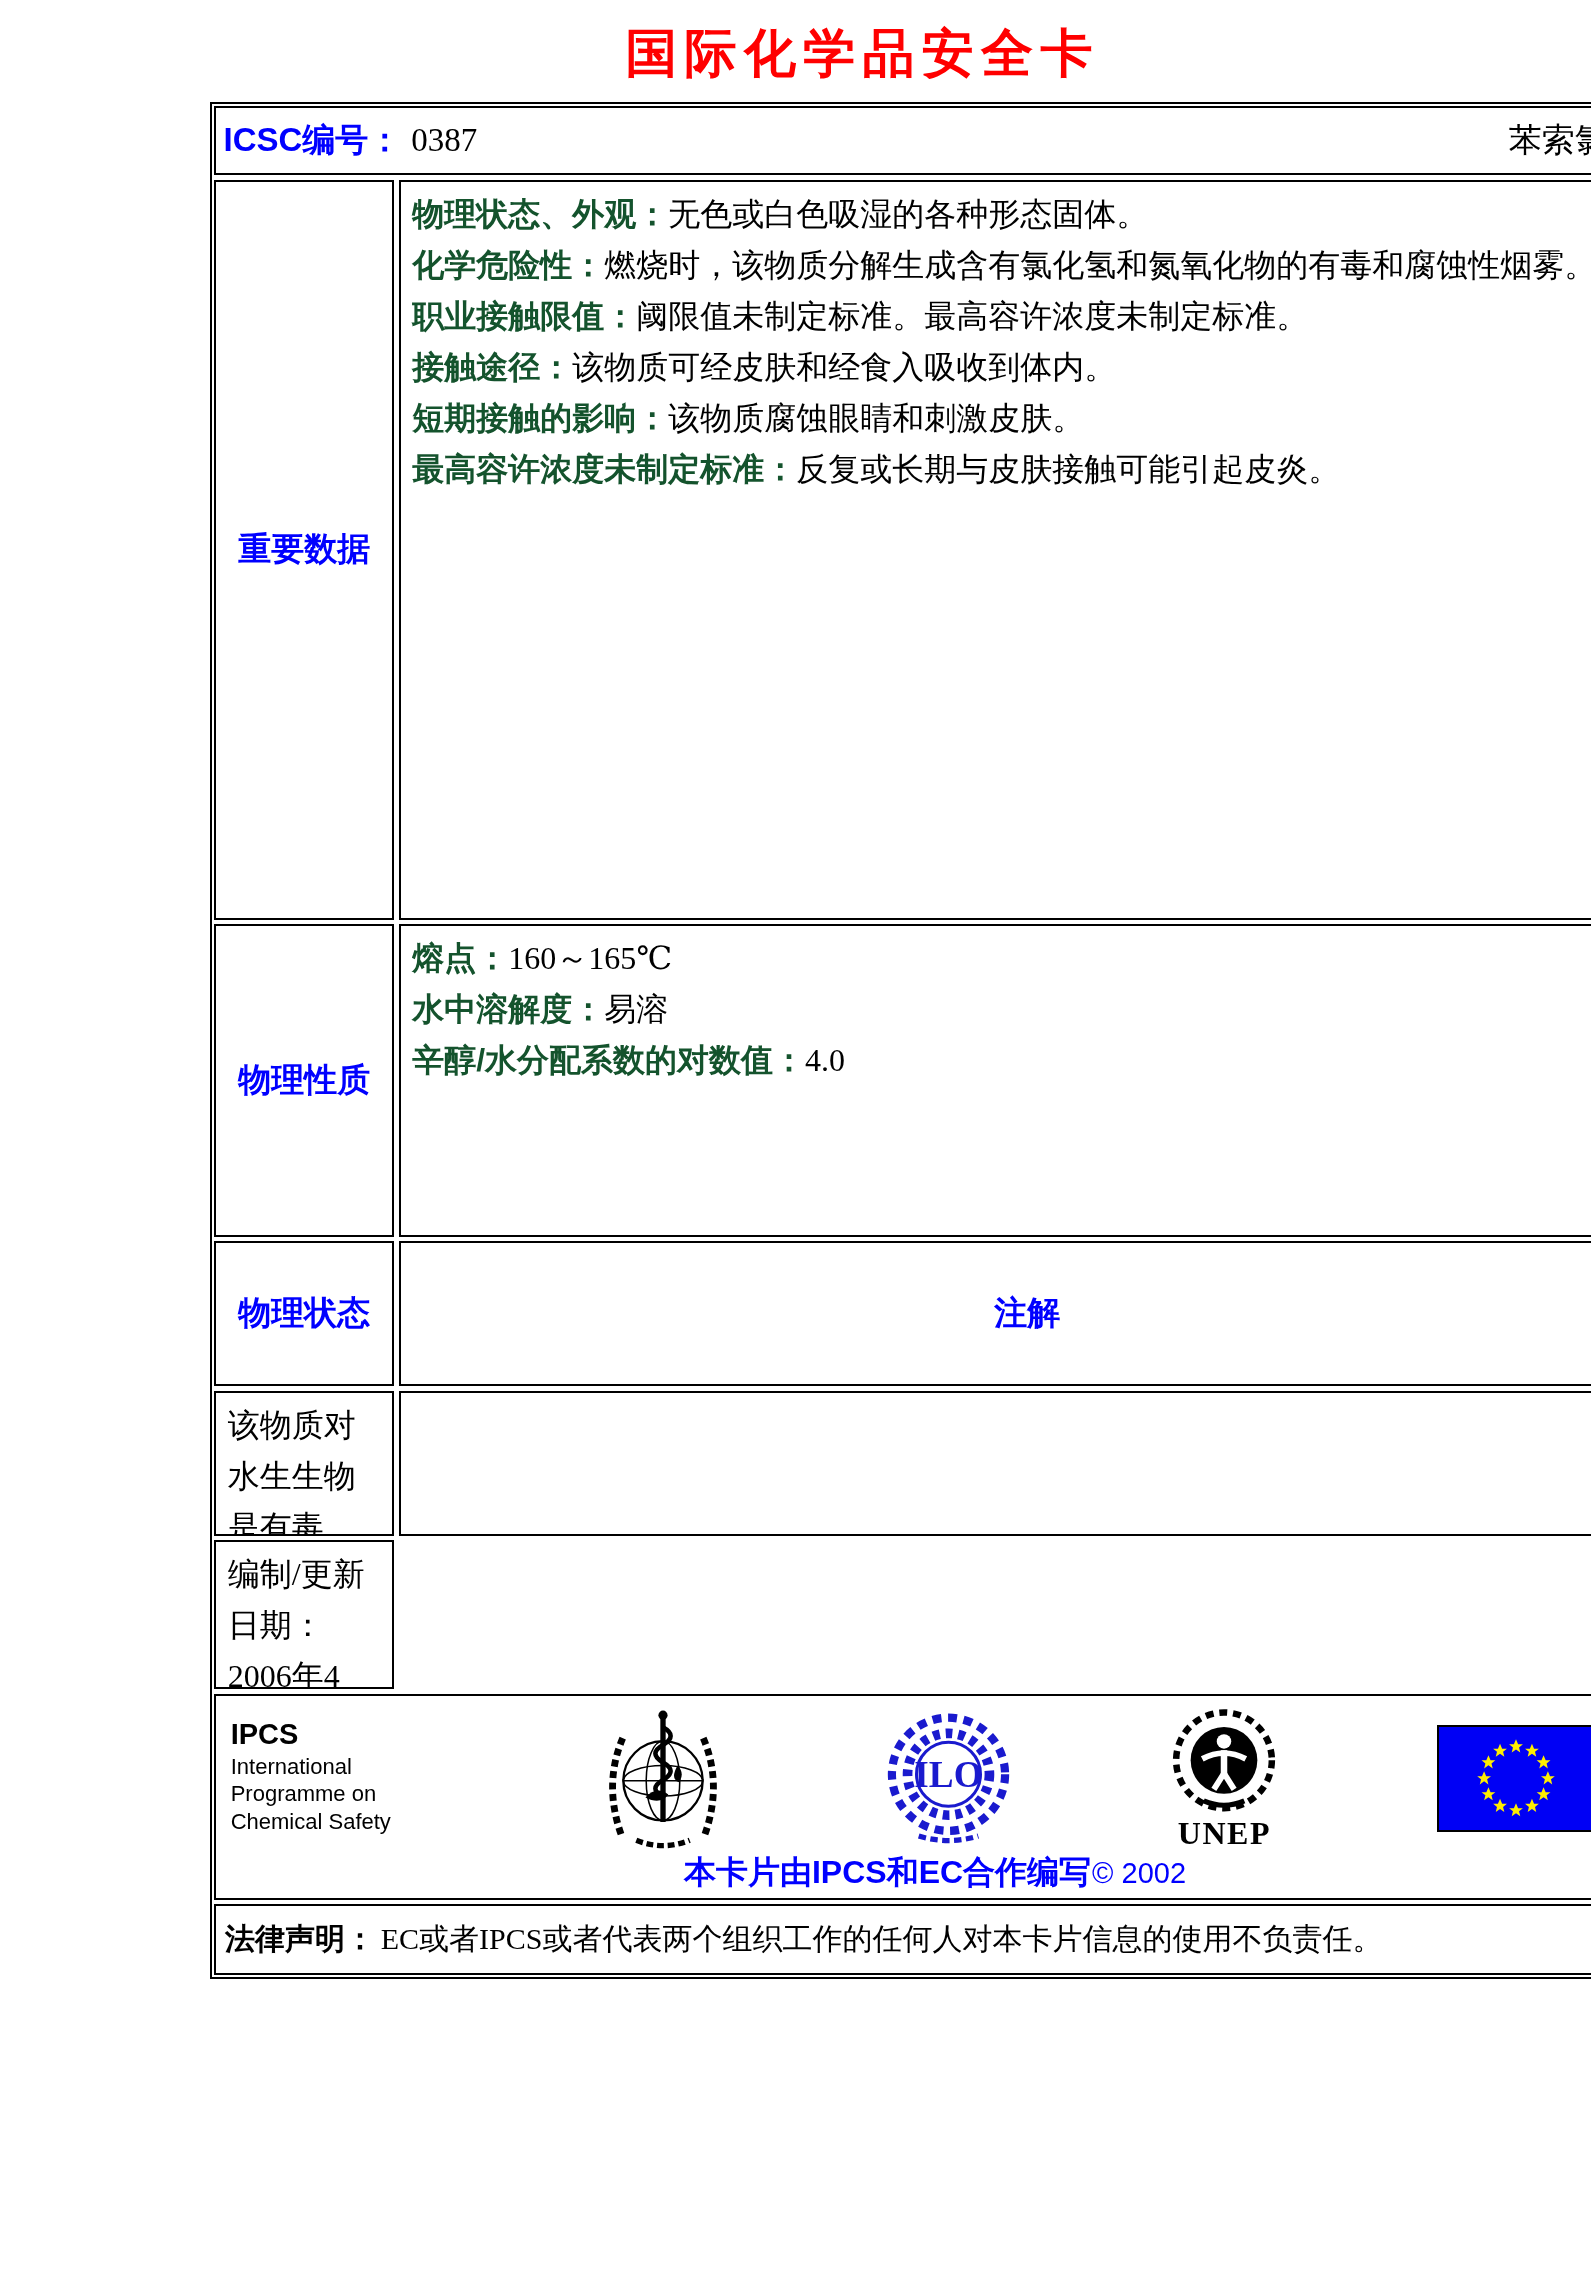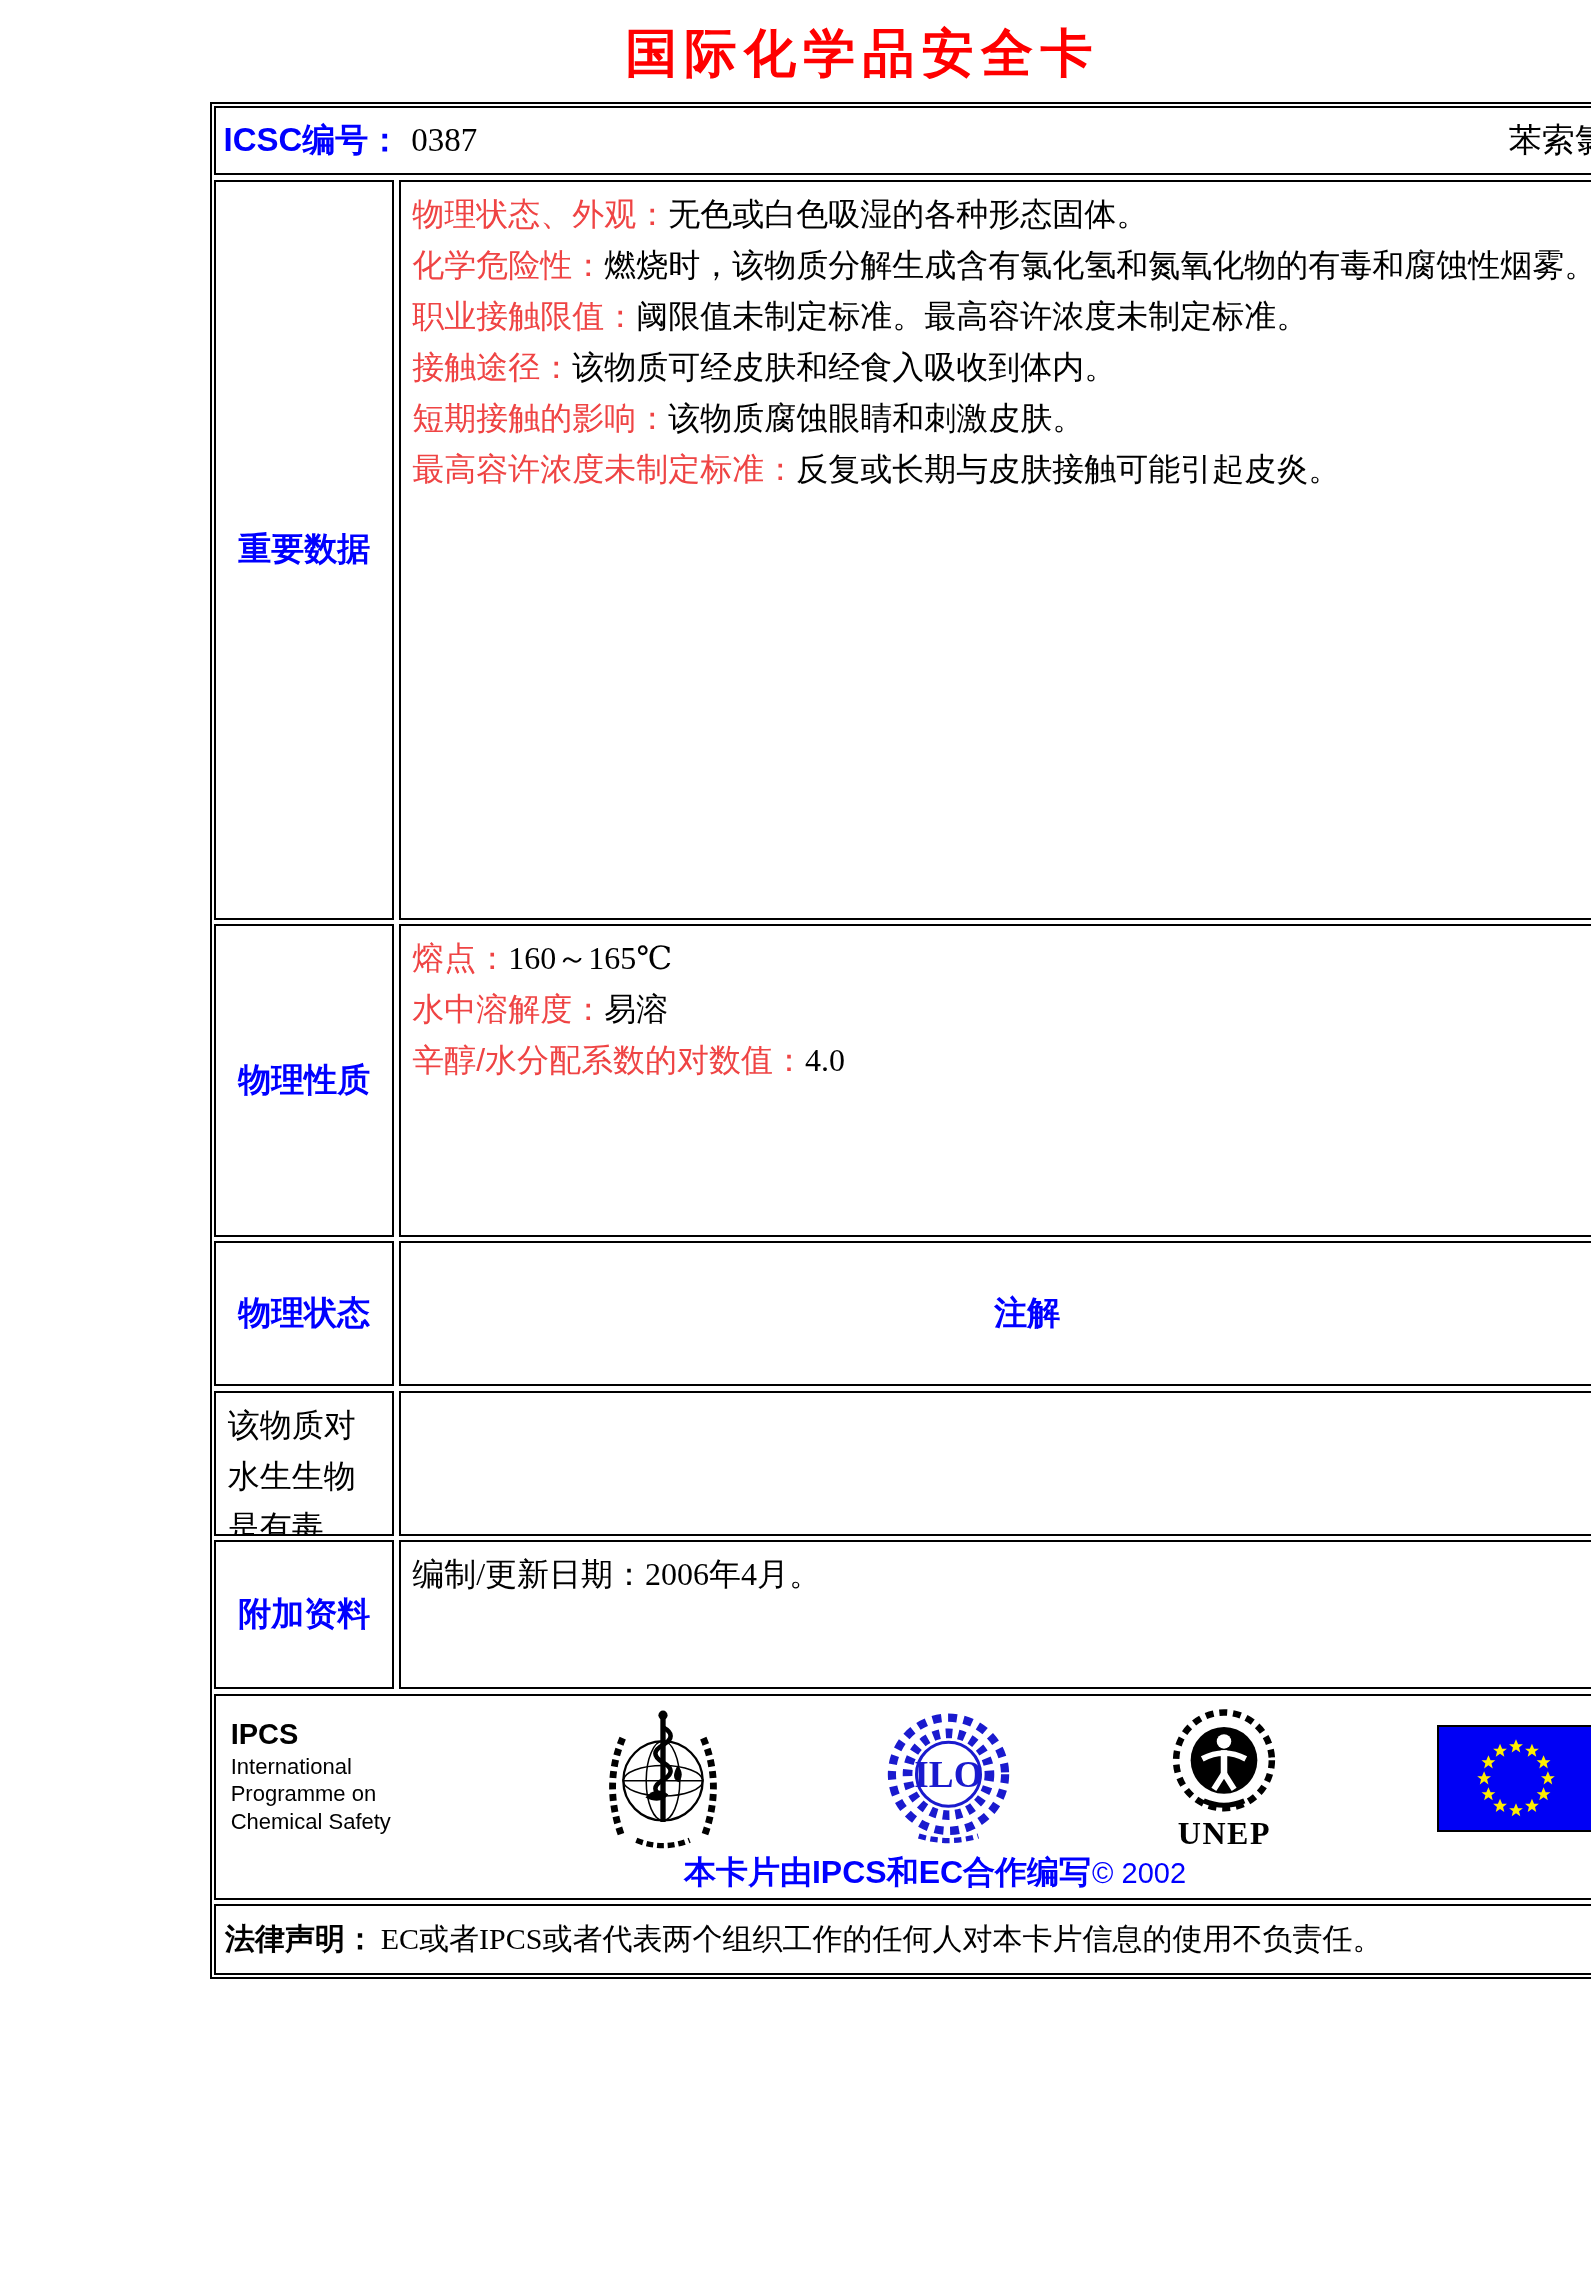--- a/index.html
+++ b/index.html
@@ -69,23 +69,23 @@
     font-size: 33px;
     color: #0000ff;
   }
   .content-cell {
     padding: 7.3px 11.6px;
     font-size: 32px;
     line-height: 51px;
   }
   .content-cell p { margin: 0; }
   .content-cell .k {
-    color: #ef4444;
-    font-family: "Liberation Sans", "DejaVu Sans", sans-serif;
-    font-weight: normal;
+    color: #14532d;
+    font-family: "Liberation Sans", "DejaVu Sans", sans-serif;
+    font-weight: bold;
   }
   .content-cell .v { color: #000; }
   .logos-cell {
     display: flex;
     flex-direction: column;
     justify-content: space-between;
     padding: 10px 14.5px 7.3px 14.5px;
   }
   .logos-row {
     display: flex;
@@ -183,23 +183,20 @@
         <span>注解</span>
       </div>
 
       <div class="cell content-cell">
         <p><span class="v">该物质对水生生物是有毒的。</span></p>
       </div>
       <div class="cell content-cell">
         <p><span class="v"></span></p>
       </div>
 
-      <div class="cell label-cell">
-        <span>附加资料</span>
-      </div>
       <div class="cell content-cell">
         <p><span class="v">编制/更新日期：2006年4月。</span></p>
       </div>
 
       <div class="cell span2 logos-cell">
         <div class="logos-row">
 
           <div class="ipcs-block">
             <div class="acro">IPCS</div>
             <div>International</div>

